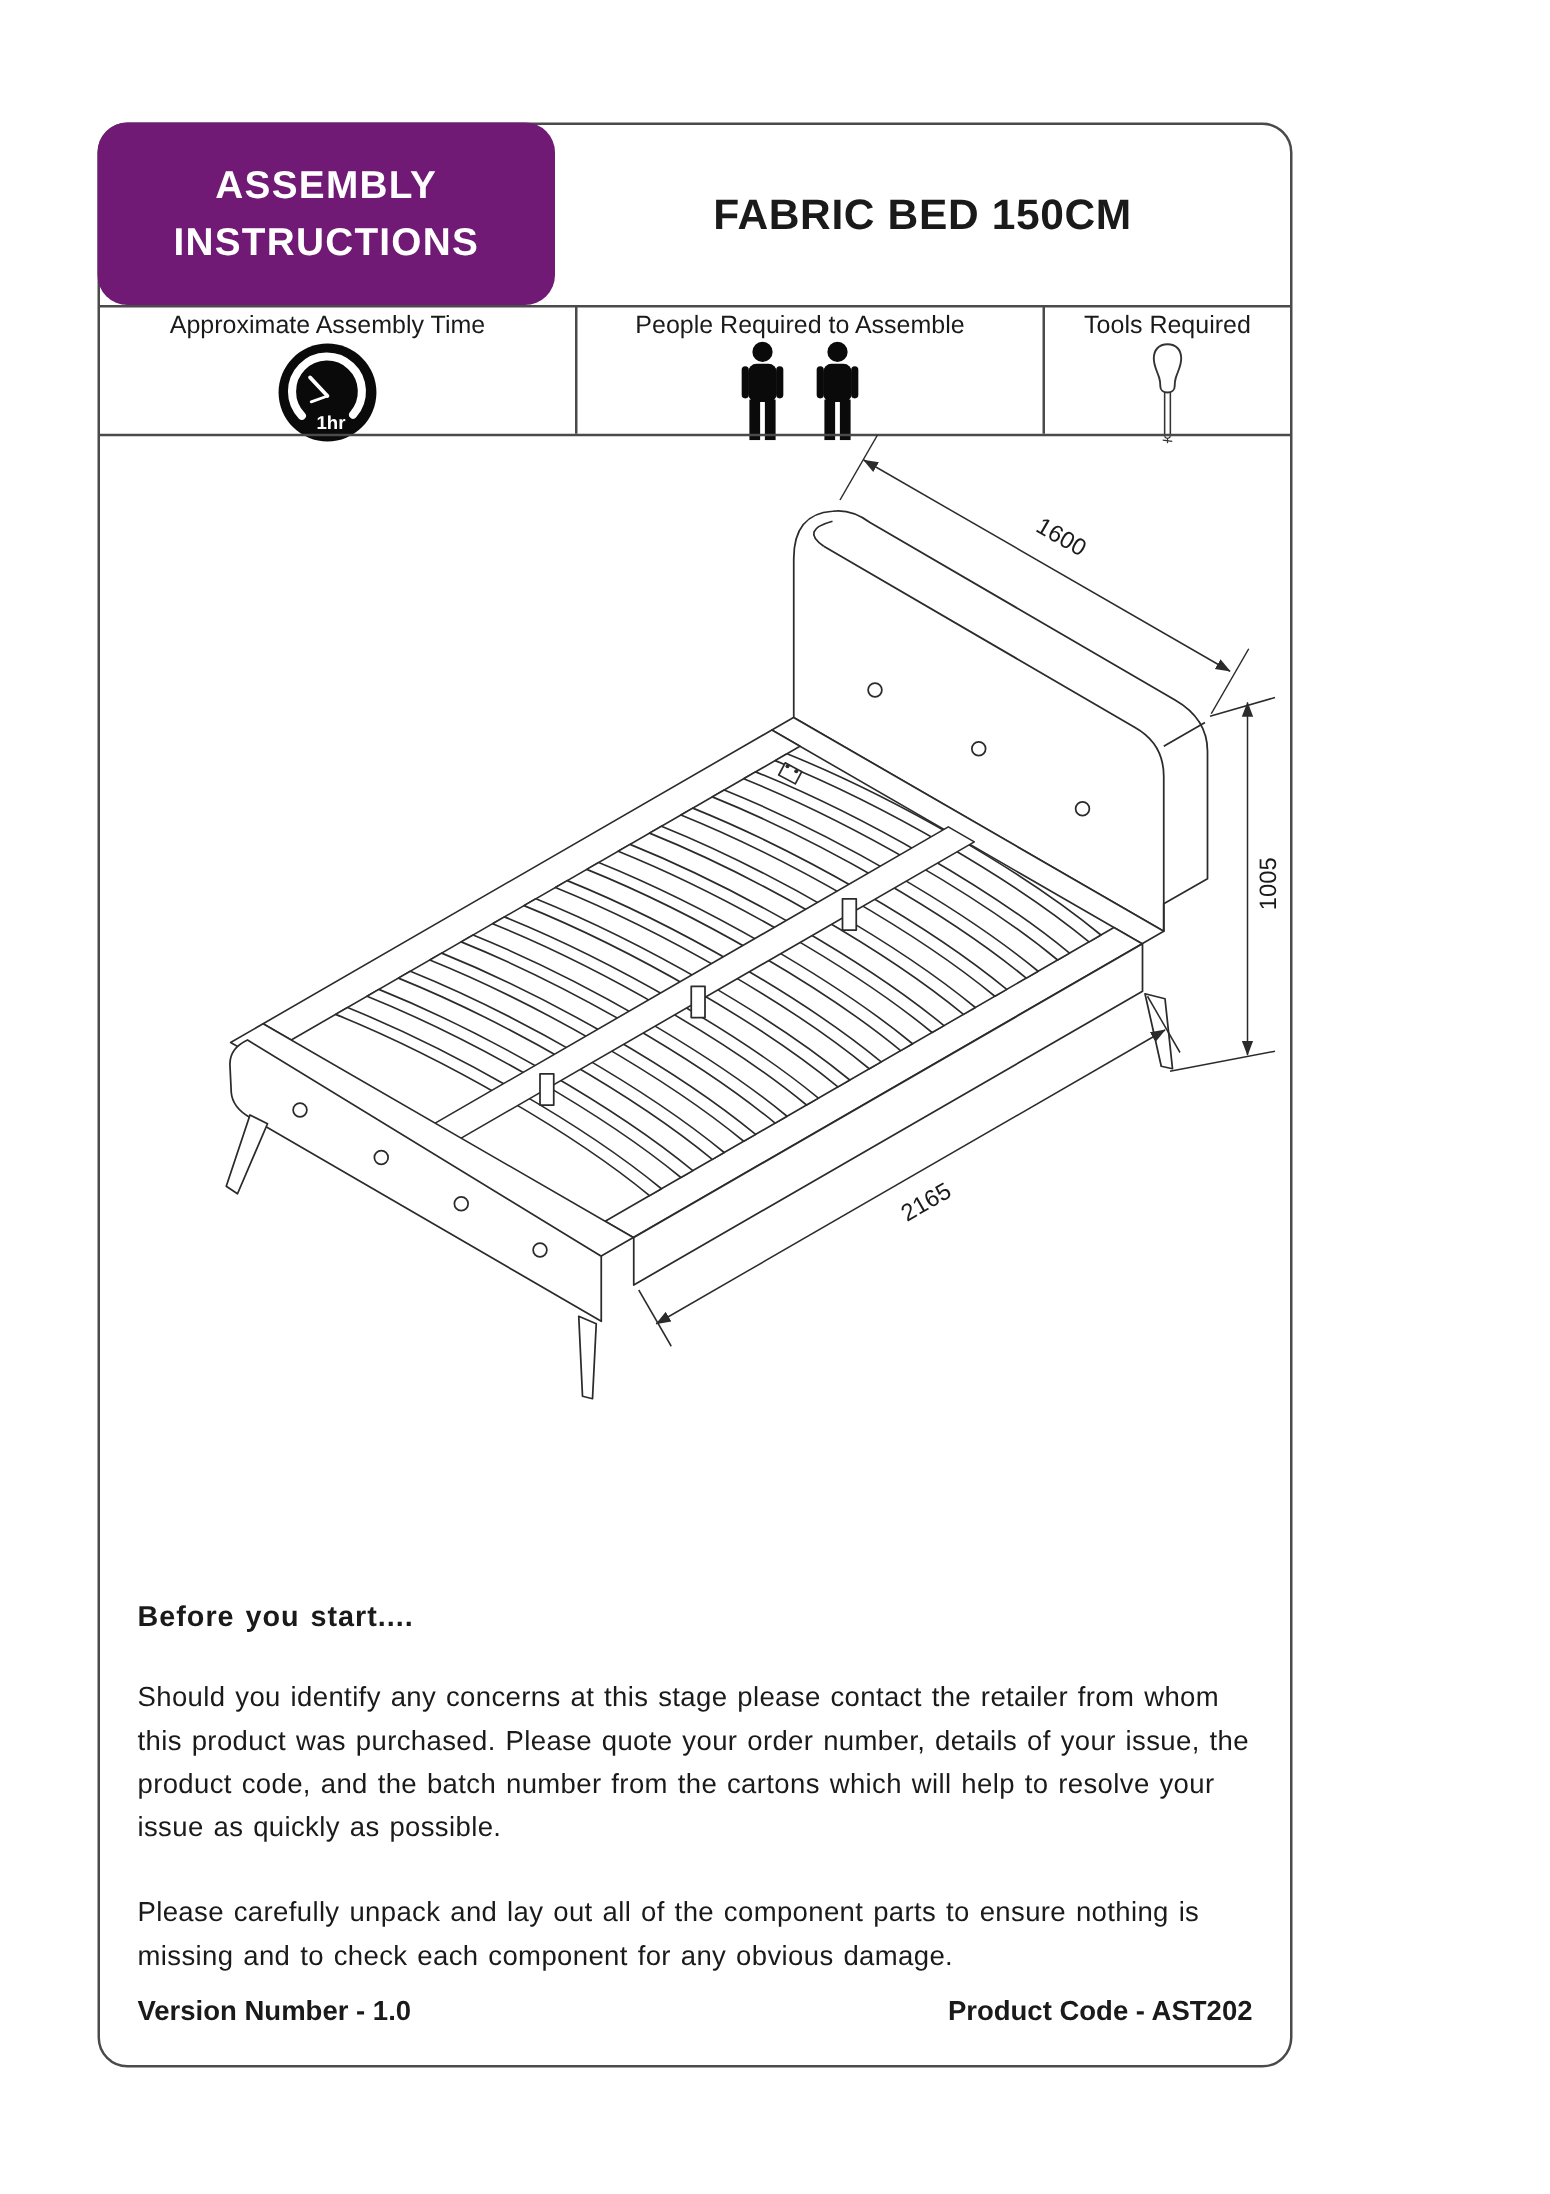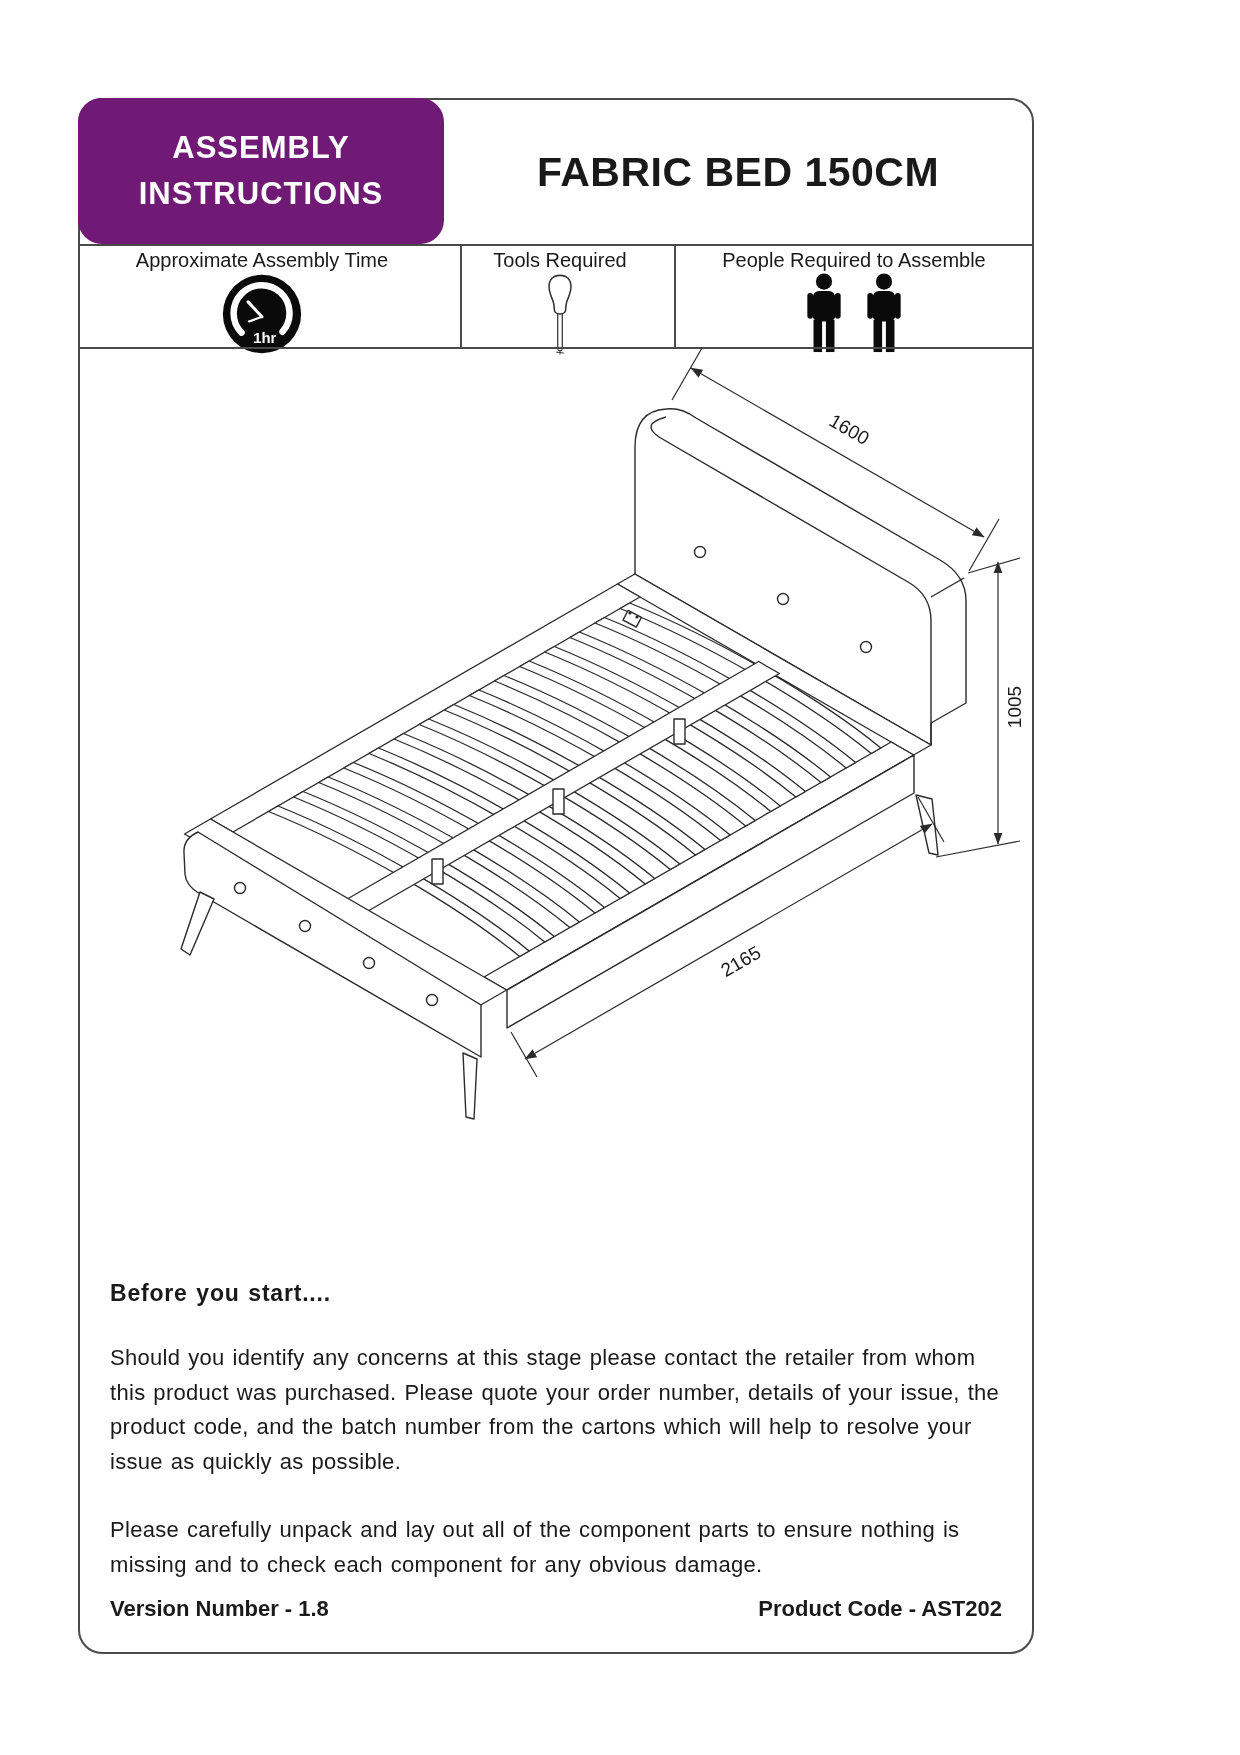--- a/index.html
+++ b/index.html
@@ -3,21 +3,21 @@
 <meta charset="utf-8">
 <style>
   html,body{margin:0;padding:0;background:#fff;}
   body{width:1240px;height:1755px;position:relative;font-family:"Liberation Sans",sans-serif;color:#1a1a1a;}
   .sheet{position:absolute;left:78px;top:98px;width:952px;height:1552px;border:2px solid #4a4a4a;border-radius:24px;}
   
   .badge{position:absolute;left:-2px;top:-2px;width:366px;height:146px;background:#701a75;border-radius:24px;
          display:flex;flex-direction:column;align-items:center;justify-content:center;z-index:2;}
   .badge div{color:#fff;font-weight:bold;font-size:31px;letter-spacing:1px;line-height:1.5;}
   .titleRow{position:absolute;left:364px;top:0;right:0;height:144px;display:flex;align-items:center;justify-content:center;}
-  .titleRow div{font-weight:bold;font-size:41px;letter-spacing:.5px;}
+  .titleRow div{font-weight:bold;font-size:34px;letter-spacing:.5px;}
   .hline{position:absolute;left:0;right:0;border-top:2px solid #4a4a4a;}
   .specRow{position:absolute;left:0;right:0;top:144px;height:103px;display:flex;gap:16px;}
   .cell{position:relative;display:flex;flex-direction:column;align-items:center;}
   .c1{width:364px;} .c2{width:356px;border-left:2px solid #4a4a4a;} .c3{flex:1;border-left:2px solid #4a4a4a;}
   .cellLabel{font-size:20px;margin-top:5px;}
   .iconWrap{flex:1;display:flex;align-items:flex-start;justify-content:center;gap:14px;margin-top:1px;}
   
   .diagram{position:absolute;left:0;top:247px;width:952px;height:860px;}
   .textBlock{position:absolute;left:30px;right:30px;top:1180px;font-size:22px;letter-spacing:.3px;word-spacing:1.5px;}
   .bys{font-weight:bold;font-size:23px;letter-spacing:.8px;}
@@ -50,31 +50,20 @@
       <div class="iconWrap">
         <svg width="82" height="82" viewBox="0 0 88 88">
           <circle cx="44" cy="44" r="42" fill="#0a0a0a"></circle>
           <path d="M22,64 A30,30 0 1 1 66,63" stroke="#fff" stroke-width="7" fill="none" stroke-linecap="round"></path>
           <path d="M44,47 L29,31" stroke="#fff" stroke-width="3.2" stroke-linecap="round"></path>
           <path d="M44,47 L30,52" stroke="#fff" stroke-width="2.4" stroke-linecap="round"></path>
           <text x="47" y="75" fill="#fff" font-size="16" font-weight="bold" text-anchor="middle">1hr</text>
         </svg>
       </div>
     </div>
-    <div class="cell c3">
-      <div class="cellLabel">Tools Required</div>
-      <div class="iconWrap">
-        <svg width="60" height="82" viewBox="0 0 60 86">
-          <path d="M30,2.5 c-7.5,0 -11.5,5 -11.5,12 c0,6 2.5,10 4.5,16 c1,3 1,5.5 1,7.5 c0,3 2.5,5 6,5 s6,-2 6,-5 c0,-2 0,-4.5 1,-7.5 c2,-6 4.5,-10 4.5,-16 c0,-7 -4,-12 -11.5,-12 z" fill="#fff" stroke="#333" stroke-width="1.6"></path>
-          <path d="M27.6,43 L27.6,80 M32.4,43 L32.4,80" stroke="#333" stroke-width="1.3"></path>
-          <path d="M27.6,80 q2.4,3 4.8,0" stroke="#333" stroke-width="1.2" fill="none"></path>
-          <path d="M26,83 l8,1 M30,81.5 l0,4" stroke="#333" stroke-width="1"></path>
-        </svg>
-      </div>
-    </div>
     <div class="cell c2">
       <div class="cellLabel">People Required to Assemble</div>
       <div class="iconWrap">
         <svg width="46" height="80" viewBox="0 0 46 84">
           <g fill="#0a0a0a">
             <circle cx="23" cy="9" r="8.5"></circle>
             <rect x="11" y="19" width="24" height="32" rx="7"></rect>
             <rect x="5.5" y="21" width="6" height="27" rx="3"></rect>
             <rect x="34.5" y="21" width="6" height="27" rx="3"></rect>
             <rect x="12" y="49" width="9" height="34"></rect>
@@ -83,20 +72,31 @@
         </svg>
         <svg width="46" height="80" viewBox="0 0 46 84">
           <g fill="#0a0a0a">
             <circle cx="23" cy="9" r="8.5"></circle>
             <rect x="11" y="19" width="24" height="32" rx="7"></rect>
             <rect x="5.5" y="21" width="6" height="27" rx="3"></rect>
             <rect x="34.5" y="21" width="6" height="27" rx="3"></rect>
             <rect x="12" y="49" width="9" height="34"></rect>
             <rect x="25" y="49" width="9" height="34"></rect>
           </g>
+        </svg>
+      </div>
+    </div>
+    <div class="cell c3">
+      <div class="cellLabel">Tools Required</div>
+      <div class="iconWrap">
+        <svg width="60" height="82" viewBox="0 0 60 86">
+          <path d="M30,2.5 c-7.5,0 -11.5,5 -11.5,12 c0,6 2.5,10 4.5,16 c1,3 1,5.5 1,7.5 c0,3 2.5,5 6,5 s6,-2 6,-5 c0,-2 0,-4.5 1,-7.5 c2,-6 4.5,-10 4.5,-16 c0,-7 -4,-12 -11.5,-12 z" fill="#fff" stroke="#333" stroke-width="1.6"></path>
+          <path d="M27.6,43 L27.6,80 M32.4,43 L32.4,80" stroke="#333" stroke-width="1.3"></path>
+          <path d="M27.6,80 q2.4,3 4.8,0" stroke="#333" stroke-width="1.2" fill="none"></path>
+          <path d="M26,83 l8,1 M30,81.5 l0,4" stroke="#333" stroke-width="1"></path>
         </svg>
       </div>
     </div>
   </div>
   <div class="hline" style="top:247px;"></div>
 
   <svg class="diagram" viewBox="0 0 952 860">
     <defs>
       <marker id="arr" viewBox="0 0 10 10" refX="9.5" refY="5" markerWidth="12" markerHeight="12" orient="auto-start-reverse" markerUnits="userSpaceOnUse">
         <path d="M0,1.2 L10,5 L0,8.8 z" fill="#2b2b2b"></path>
@@ -185,17 +185,17 @@
     </g>
   </svg>
 
   <div class="textBlock">
     <div class="bys">Before you start....</div>
     <div class="para">Should you identify any concerns at this stage please contact the retailer from whom this product was purchased. Please quote your order number, details of your issue, the product code, and the batch number from the cartons which will help to resolve your issue as quickly as possible.</div>
     <div class="para">Please carefully unpack and lay out all of the component parts to ensure nothing is missing and to check each component for any obvious damage.</div>
   </div>
 
   <div class="footerRow">
-    <div>Version Number - 1.8</div>
+    <div>Version Number - 1.0</div>
     <div>Product Code - AST202</div>
   </div>
 
 </div>
 
 </body></html>

